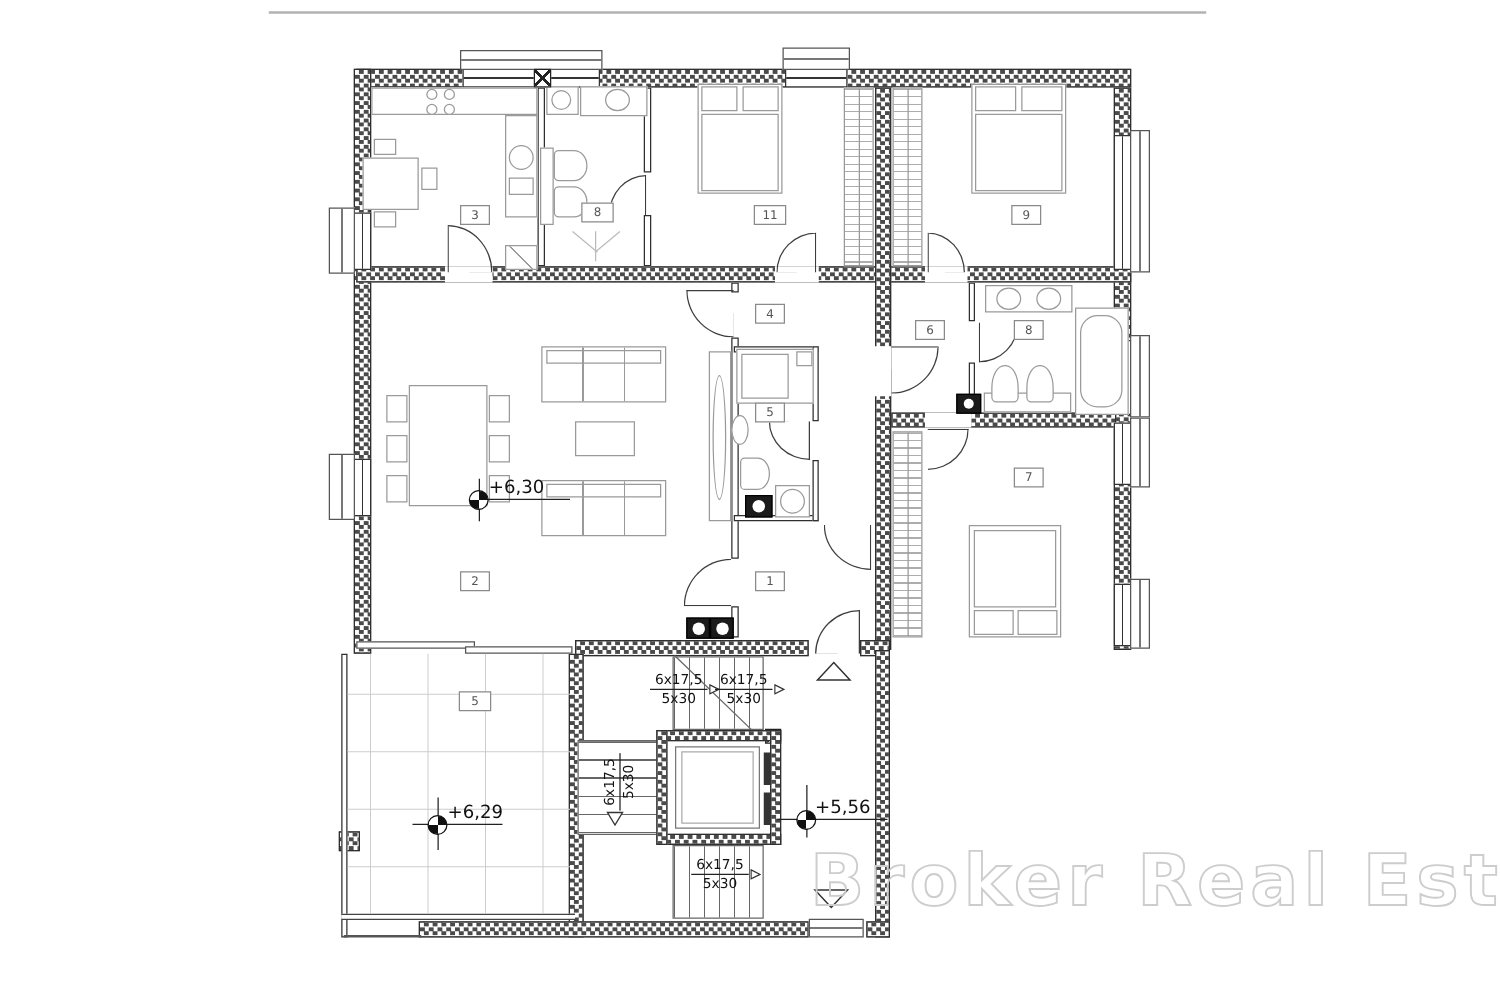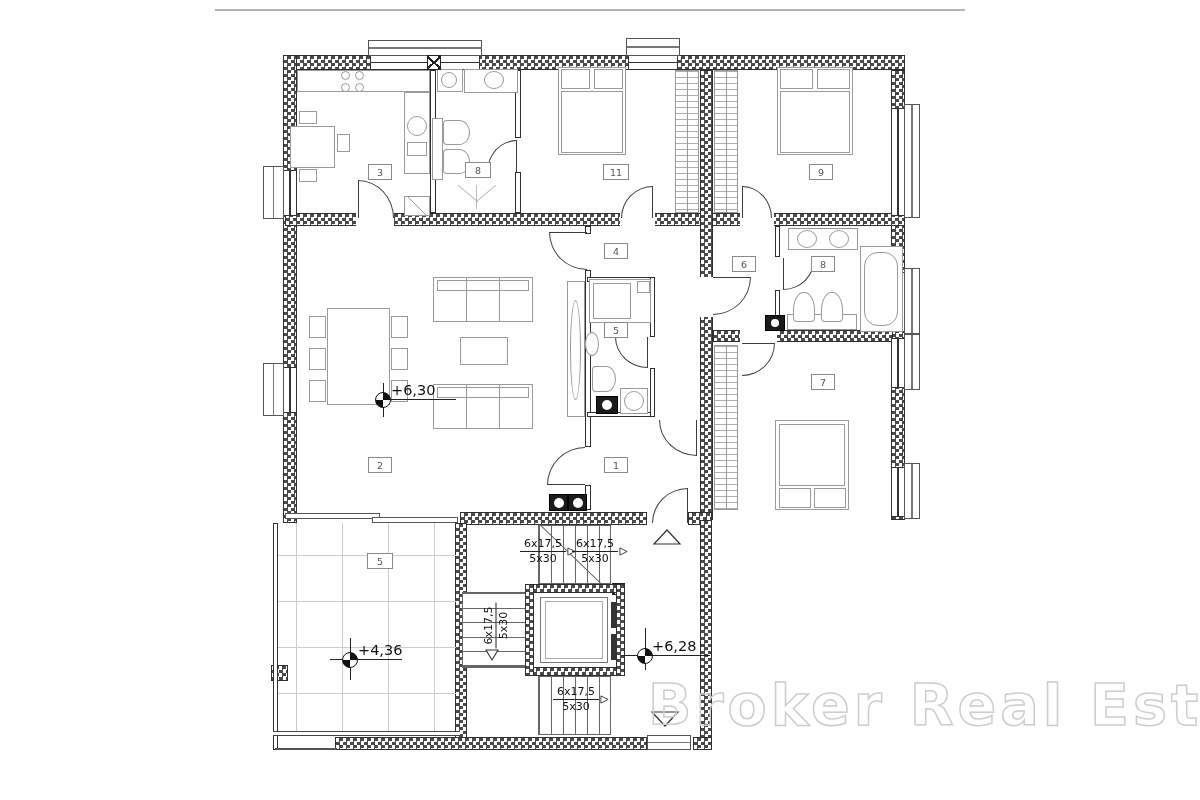--- a/index.html
+++ b/index.html
@@ -340,22 +340,22 @@
     </div>
 
   <div class="abs mline" style="left:383px;top:383px;width:1px;height:34px;"></div>
   <div class="abs mline" style="left:383px;top:399px;width:73px;height:1px;"></div>
   <div class="abs geo" style="left:375px;top:392px;"></div>
   <div class="abs mtext" style="left:391px;top:382px;">+6,30</div>
 
   <div class="abs mline" style="left:350px;top:638px;width:1px;height:42px;"></div>
   <div class="abs mline" style="left:330px;top:659px;width:72px;height:1px;"></div>
   <div class="abs geo" style="left:342px;top:652px;"></div>
-  <div class="abs mtext" style="left:358px;top:642px;">+4,36</div>
+  <div class="abs mtext" style="left:358px;top:642px;">+6,29</div>
 
   <div class="abs mline" style="left:645px;top:628px;width:1px;height:42px;"></div>
   <div class="abs mline" style="left:622px;top:655px;width:88px;height:1px;"></div>
   <div class="abs geo" style="left:637px;top:648px;"></div>
-  <div class="abs mtext" style="left:652px;top:638px;">+6,28</div>
+  <div class="abs mtext" style="left:652px;top:638px;">+5,56</div>
 
   <div class="abs watermark" style="left:648px;top:672px;">Broker Real Estate</div>
 
 </div>
 
 </body></html>

